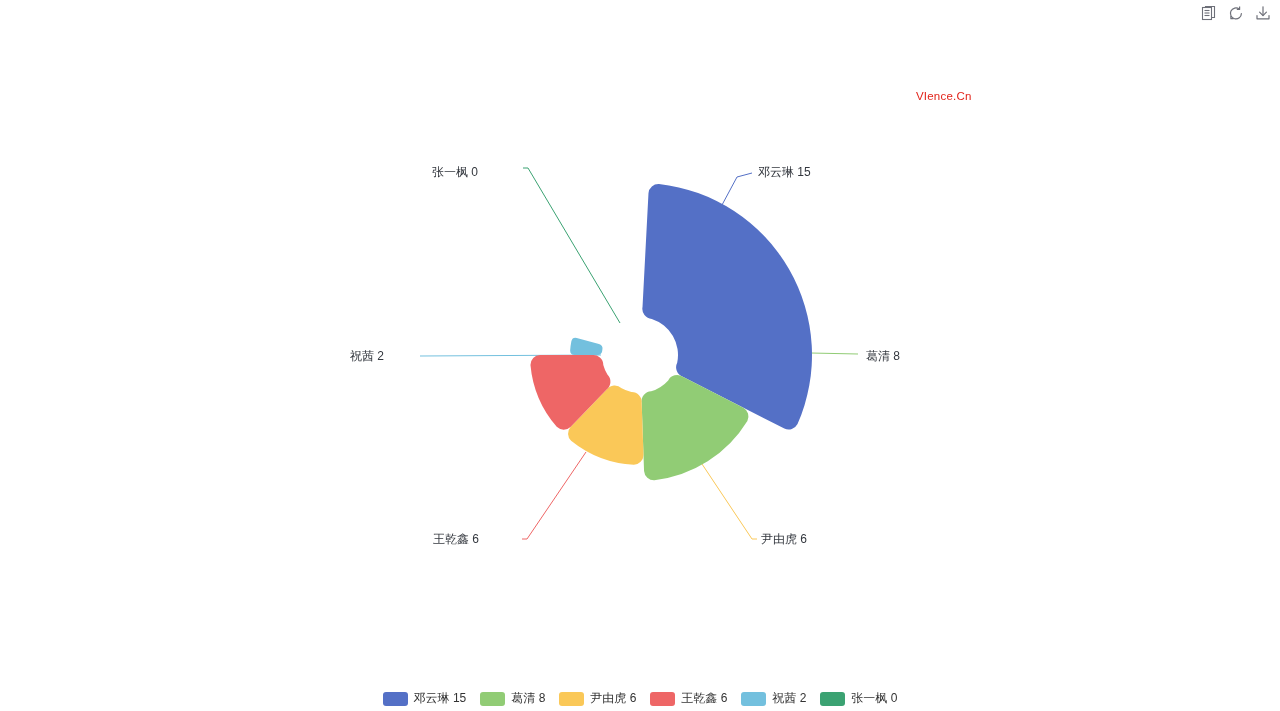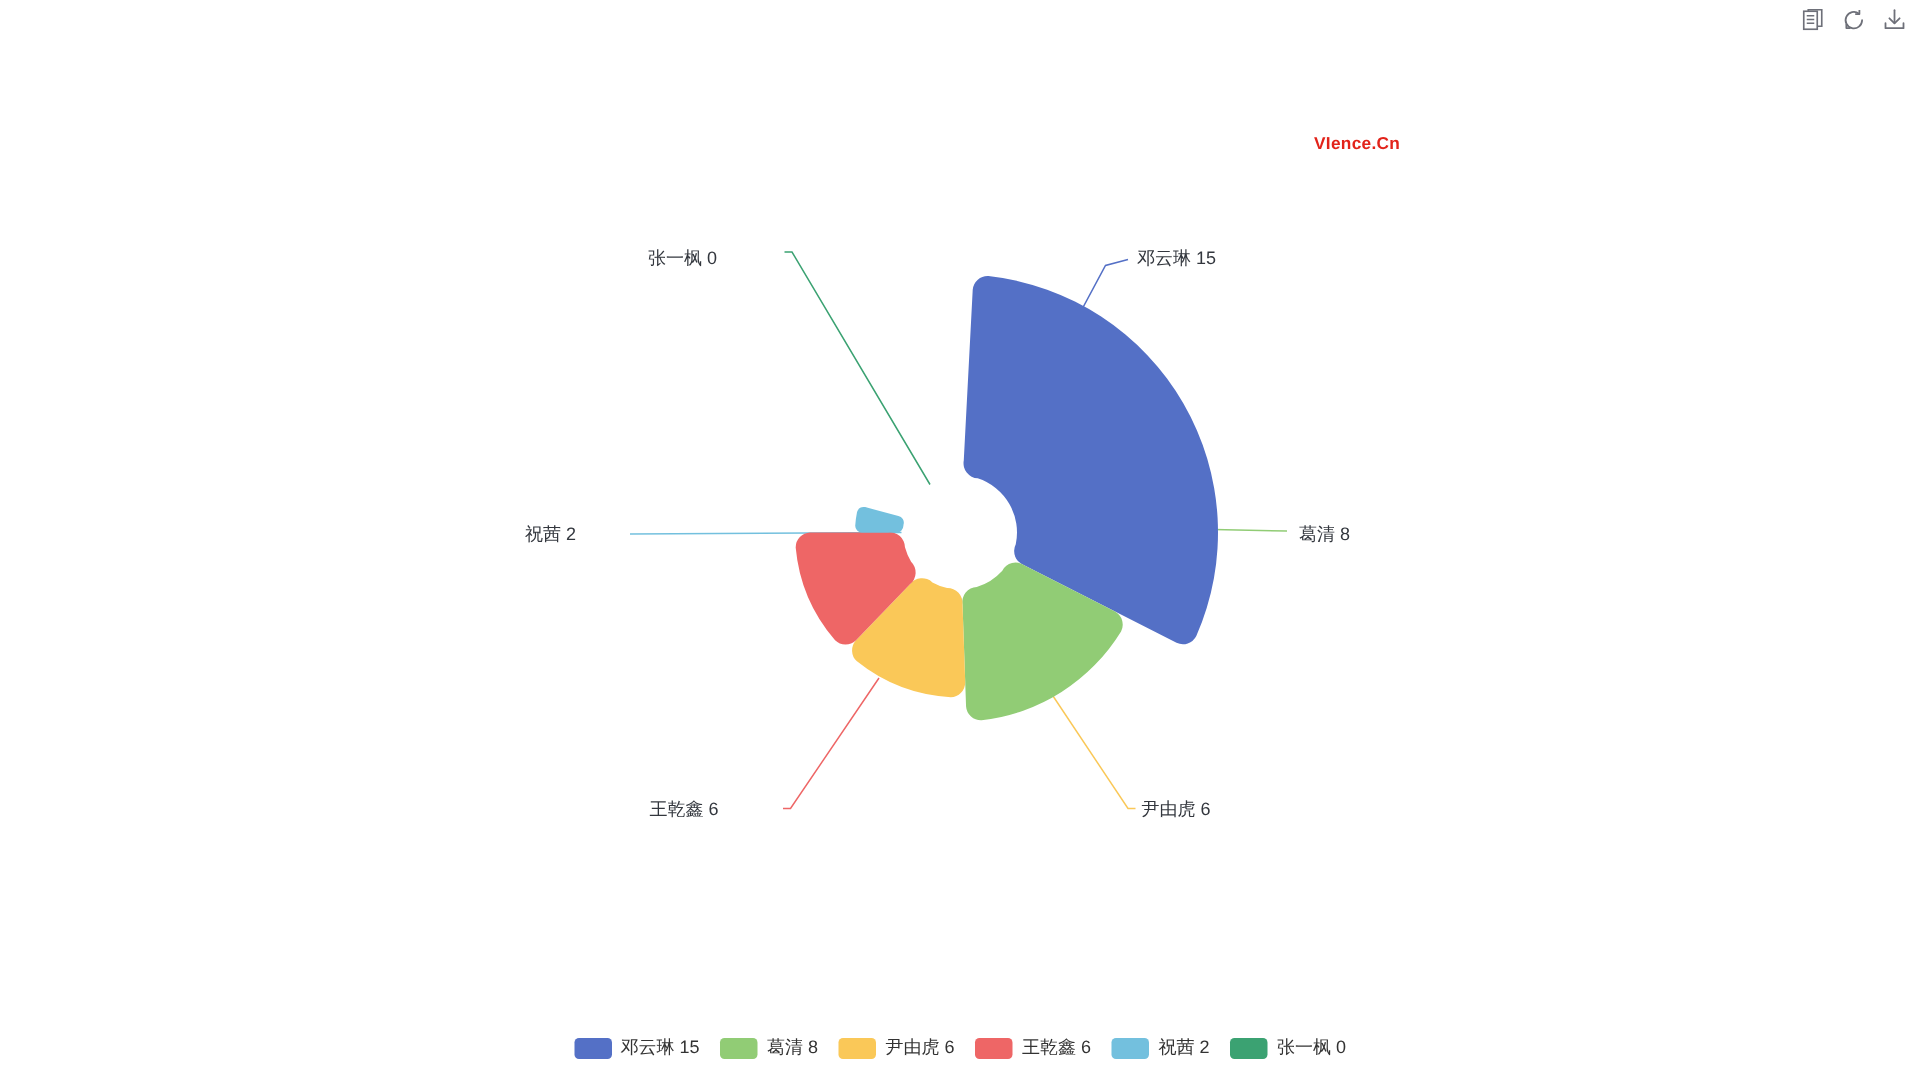--- a/index.html
+++ b/index.html
@@ -35,24 +35,24 @@
     cursor: pointer;
     background: none;
     border: 0;
     padding: 0;
   }
   #toolbox .tb-btn svg { display: block; }
 
   
   #watermark {
     position: absolute;
-    left: 876px;
+    left: 916px;
     top: 90px;
     font-size: 11.5px;
-    font-weight: bold;
+    font-weight: normal;
     letter-spacing: 0.2px;
     color: #e2231a;
     user-select: none;
     z-index: 30;
     white-space: nowrap;
   }
 
   
   #chart-area {
     position: absolute;

